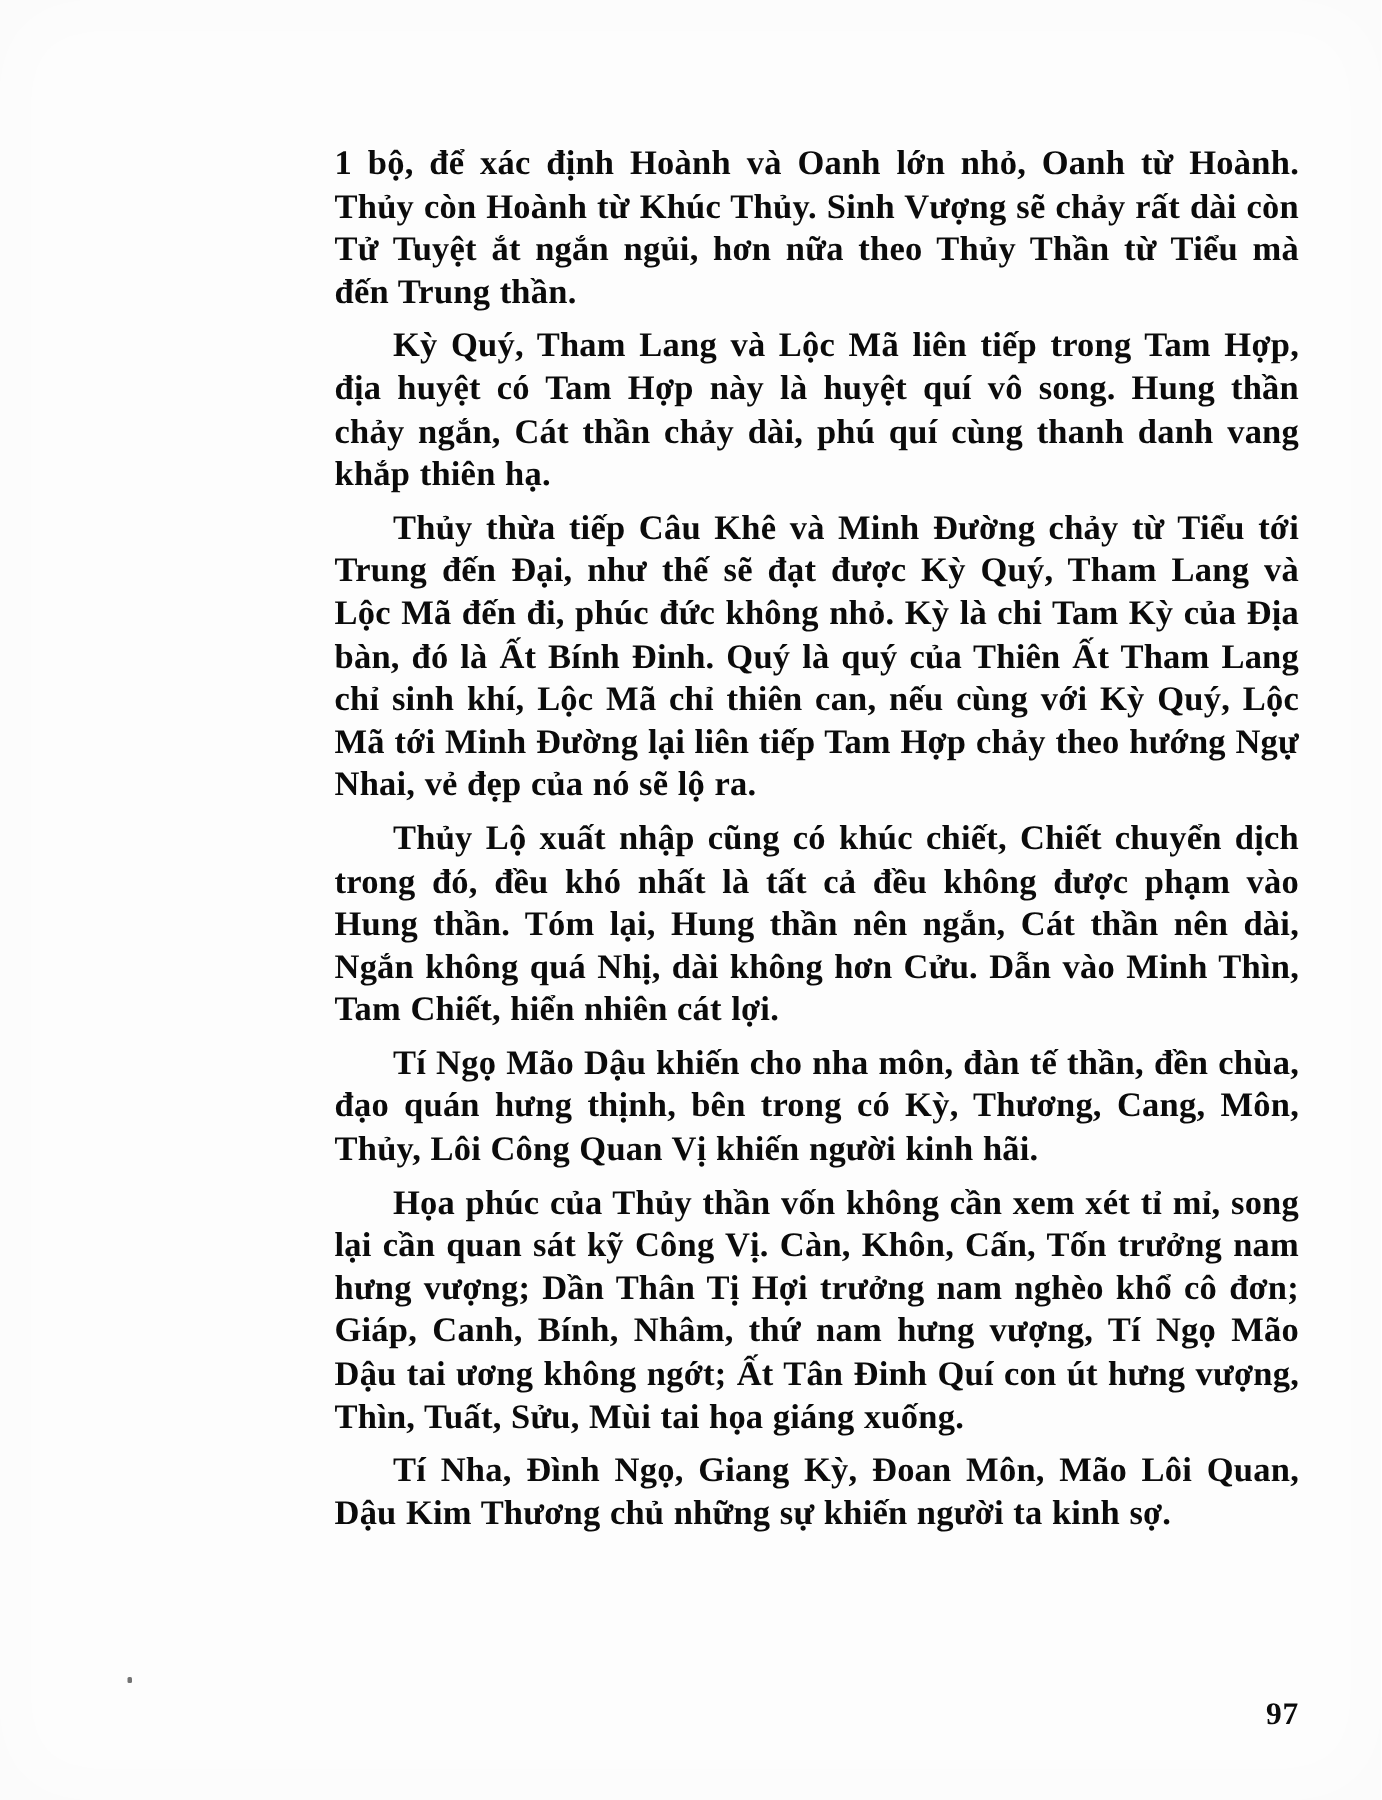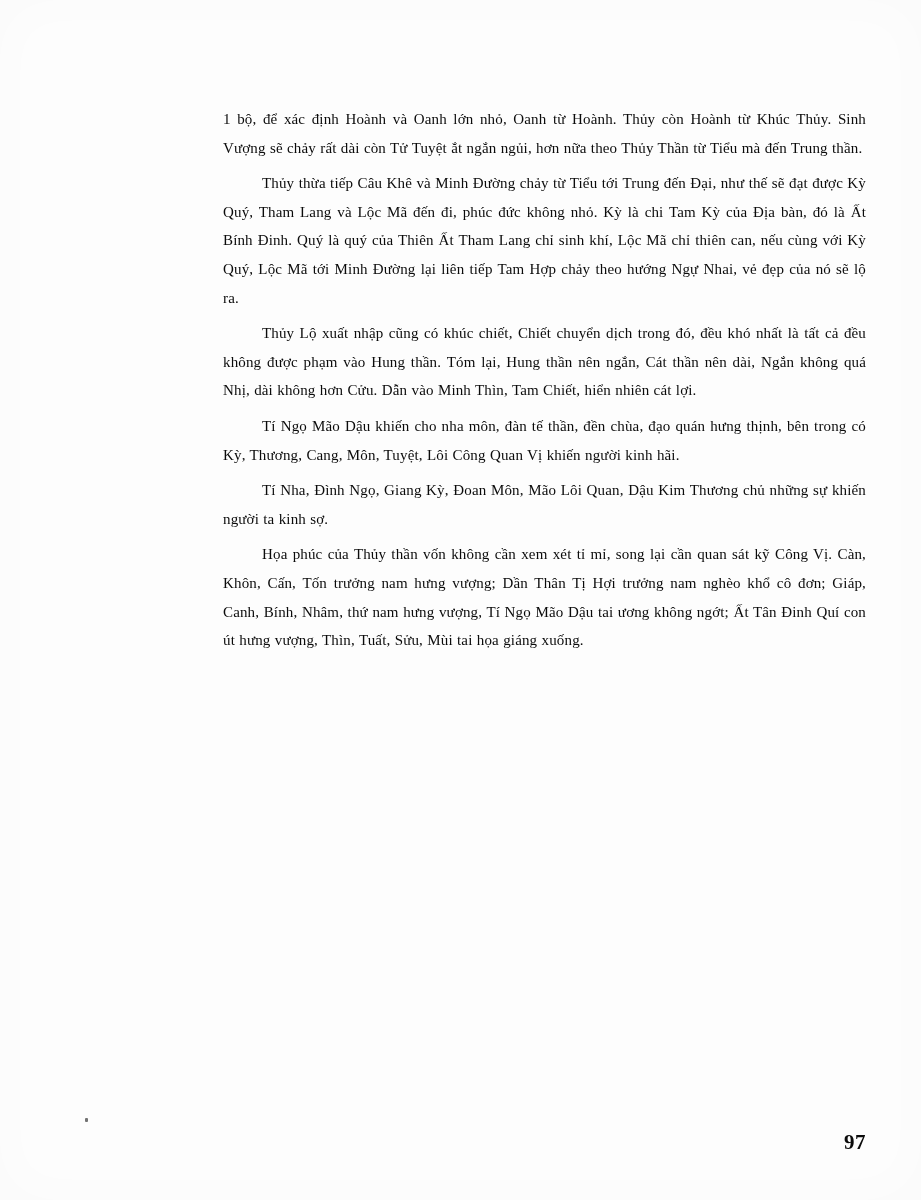--- a/index.html
+++ b/index.html
@@ -19,29 +19,29 @@
     font-family: "Liberation Serif", "DejaVu Serif", serif;
     color: #0b0b0b;
     
     box-shadow: inset 0 0 60px rgba(0,0,0,0.015);
   }
 
   
   .textblock {
     position: absolute;
     left: 223px;
-    top: 105px;
+    top: 95px;
     width: 643px;
-    font-size: 15px;
+    font-size: 23px;
     line-height: 28.6px;
     text-align: justify;
     text-justify: inter-word;
     letter-spacing: 0.15px;
     word-spacing: 0.4px;
-    font-weight: 400;
+    font-weight: 700;
     -webkit-font-smoothing: none;
   }
 
   .para {
     margin: 0 0 0 0;
     text-indent: 39px;
     text-align: justify;
     text-align-last: left;
   }
 
@@ -77,24 +77,25 @@
     opacity: 0.85;
   }
 </style>
 </head>
 <body>
 
 <div class="page">
 
   <div class="textblock">
     <p class="para first">1 bộ, để xác định Hoành và Oanh lớn nhỏ, Oanh từ Hoành. Thủy còn Hoành từ Khúc Thủy. Sinh Vượng sẽ chảy rất dài còn Tử Tuyệt ắt ngắn ngủi, hơn nữa theo Thủy Thần từ Tiểu mà đến Trung thần.</p>
+    <p class="para">Kỳ Quý, Tham Lang và Lộc Mã liên tiếp trong Tam Hợp, địa huyệt có Tam Hợp này là huyệt quí vô song. Hung thần chảy ngắn, Cát thần chảy dài, phú quí cùng thanh danh vang khắp thiên hạ.</p>
     <p class="para">Thủy thừa tiếp Câu Khê và Minh Đường chảy từ Tiểu tới Trung đến Đại, như thế sẽ đạt được Kỳ Quý, Tham Lang và Lộc Mã đến đi, phúc đức không nhỏ. Kỳ là chi Tam Kỳ của Địa bàn, đó là Ất Bính Đinh. Quý là quý của Thiên Ất Tham Lang chỉ sinh khí, Lộc Mã chỉ thiên can, nếu cùng với Kỳ Quý, Lộc Mã tới Minh Đường lại liên tiếp Tam Hợp chảy theo hướng Ngự Nhai, vẻ đẹp của nó sẽ lộ ra.</p>
     <p class="para">Thủy Lộ xuất nhập cũng có khúc chiết, Chiết chuyển dịch trong đó, đều khó nhất là tất cả đều không được phạm vào Hung thần. Tóm lại, Hung thần nên ngắn, Cát thần nên dài, Ngắn không quá Nhị, dài không hơn Cửu. Dẫn vào Minh Thìn, Tam Chiết, hiển nhiên cát lợi.</p>
-    <p class="para">Tí Ngọ Mão Dậu khiến cho nha môn, đàn tế thần, đền chùa, đạo quán hưng thịnh, bên trong có Kỳ, Thương, Cang, Môn, Tuyệt, Lôi Công Quan Vị khiến người kinh hãi.</p>
+    <p class="para">Tí Ngọ Mão Dậu khiến cho nha môn, đàn tế thần, đền chùa, đạo quán hưng thịnh, bên trong có Kỳ, Thương, Cang, Môn, Thủy, Lôi Công Quan Vị khiến người kinh hãi.</p>
+    <p class="para">Họa phúc của Thủy thần vốn không cần xem xét tỉ mỉ, song lại cần quan sát kỹ Công Vị. Càn, Khôn, Cấn, Tốn trưởng nam hưng vượng; Dần Thân Tị Hợi trưởng nam nghèo khổ cô đơn; Giáp, Canh, Bính, Nhâm, thứ nam hưng vượng, Tí Ngọ Mão Dậu tai ương không ngớt; Ất Tân Đinh Quí con út hưng vượng, Thìn, Tuất, Sửu, Mùi tai họa giáng xuống.</p>
     <p class="para">Tí Nha, Đình Ngọ, Giang Kỳ, Đoan Môn, Mão Lôi Quan, Dậu Kim Thương chủ những sự khiến người ta kinh sợ.</p>
-    <p class="para">Họa phúc của Thủy thần vốn không cần xem xét tỉ mỉ, song lại cần quan sát kỹ Công Vị. Càn, Khôn, Cấn, Tốn trưởng nam hưng vượng; Dần Thân Tị Hợi trưởng nam nghèo khổ cô đơn; Giáp, Canh, Bính, Nhâm, thứ nam hưng vượng, Tí Ngọ Mão Dậu tai ương không ngớt; Ất Tân Đinh Quí con út hưng vượng, Thìn, Tuất, Sửu, Mùi tai họa giáng xuống.</p>
   </div>
 
   <div class="speck"></div>
 
   <div class="folio">97</div>
 
 </div>
 
 </body></html>

